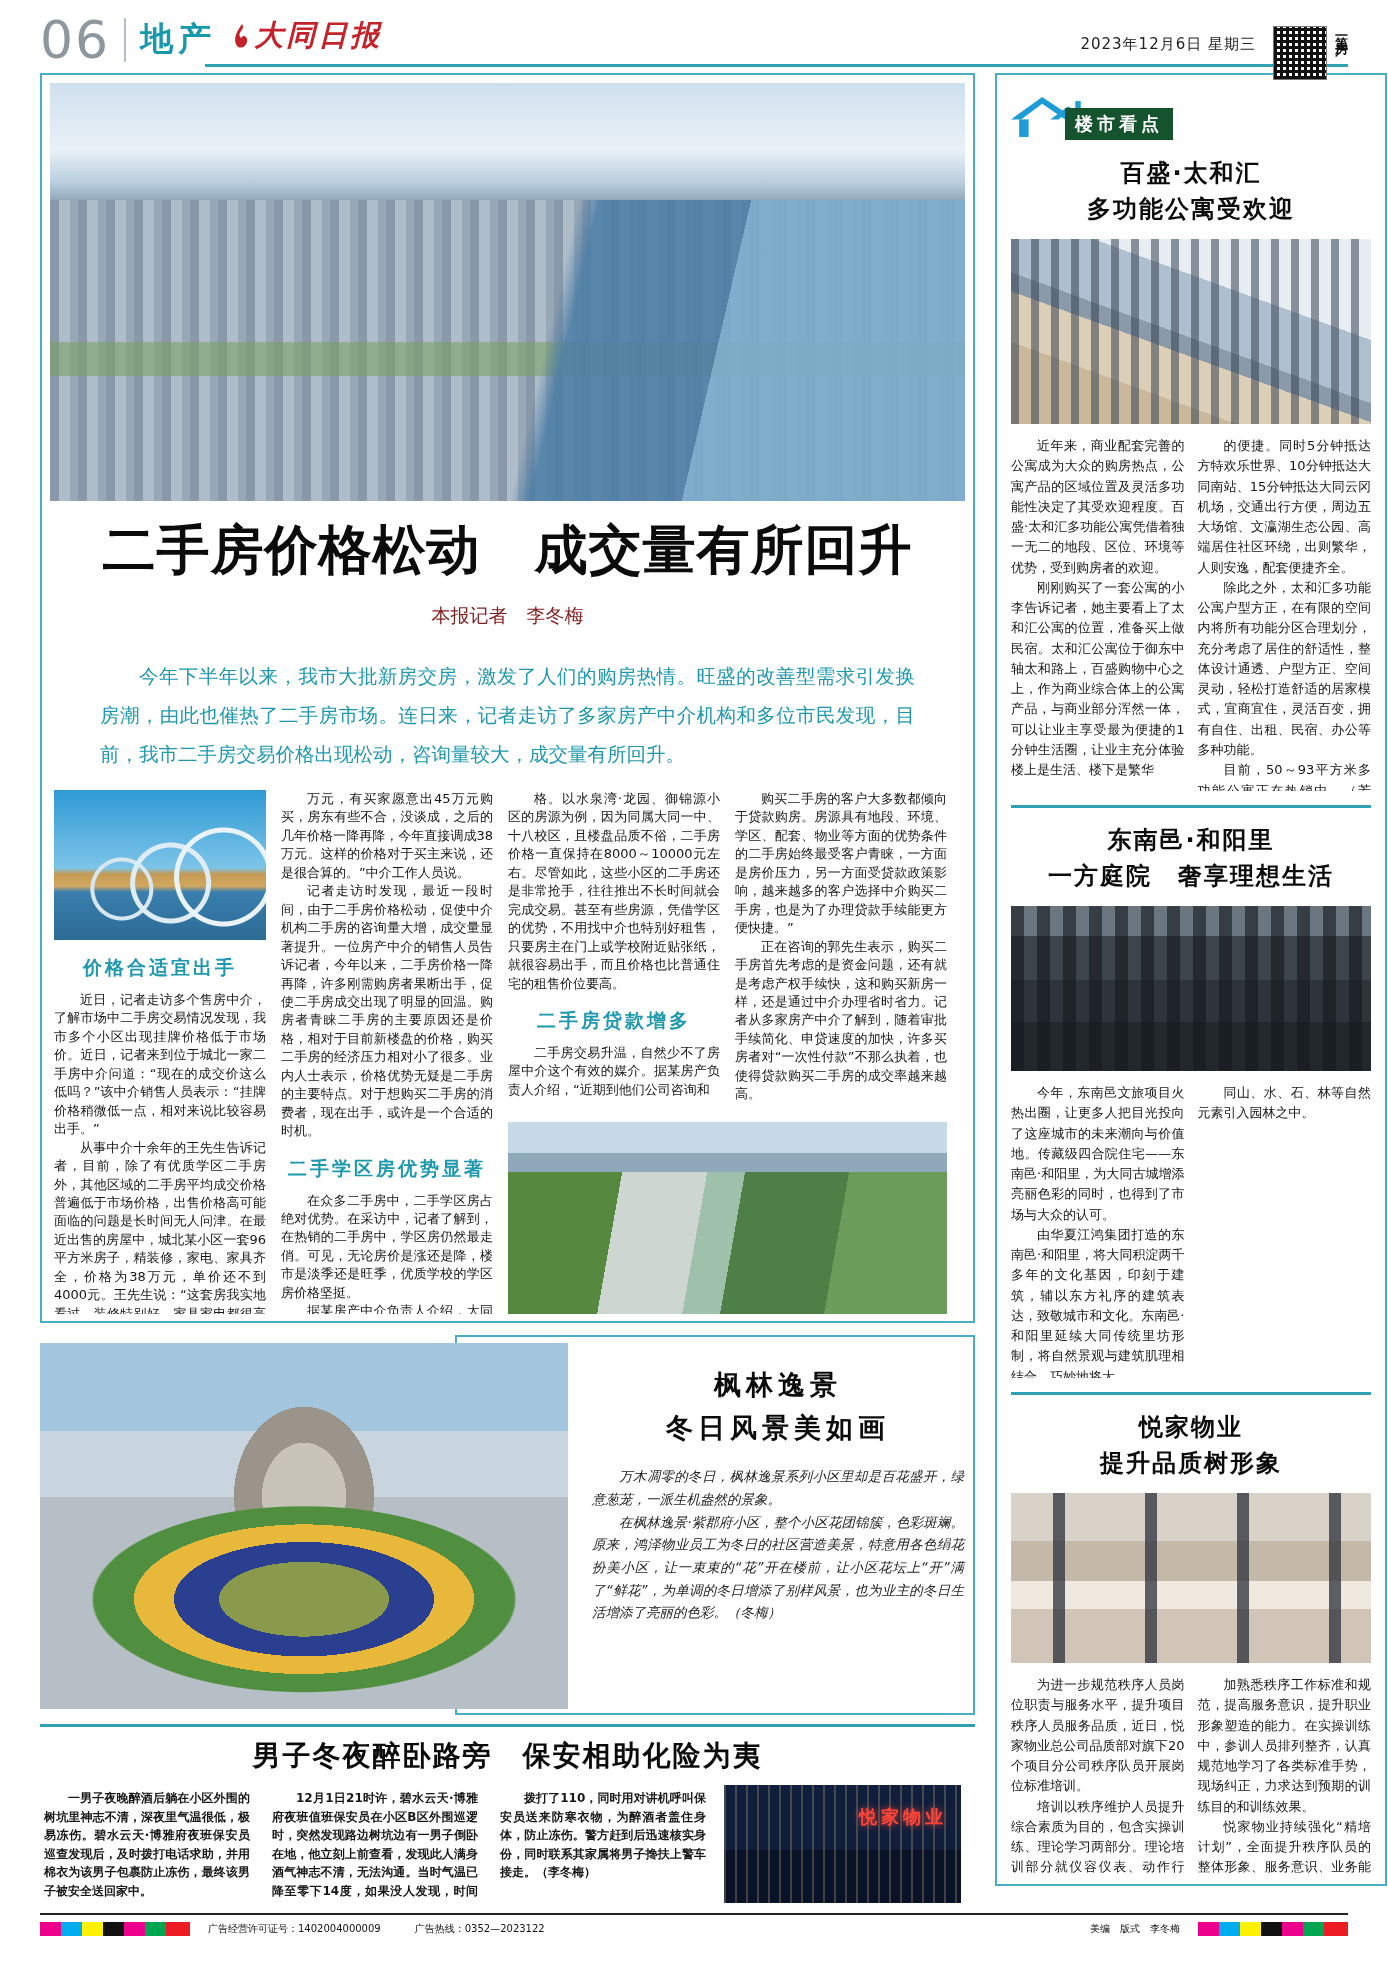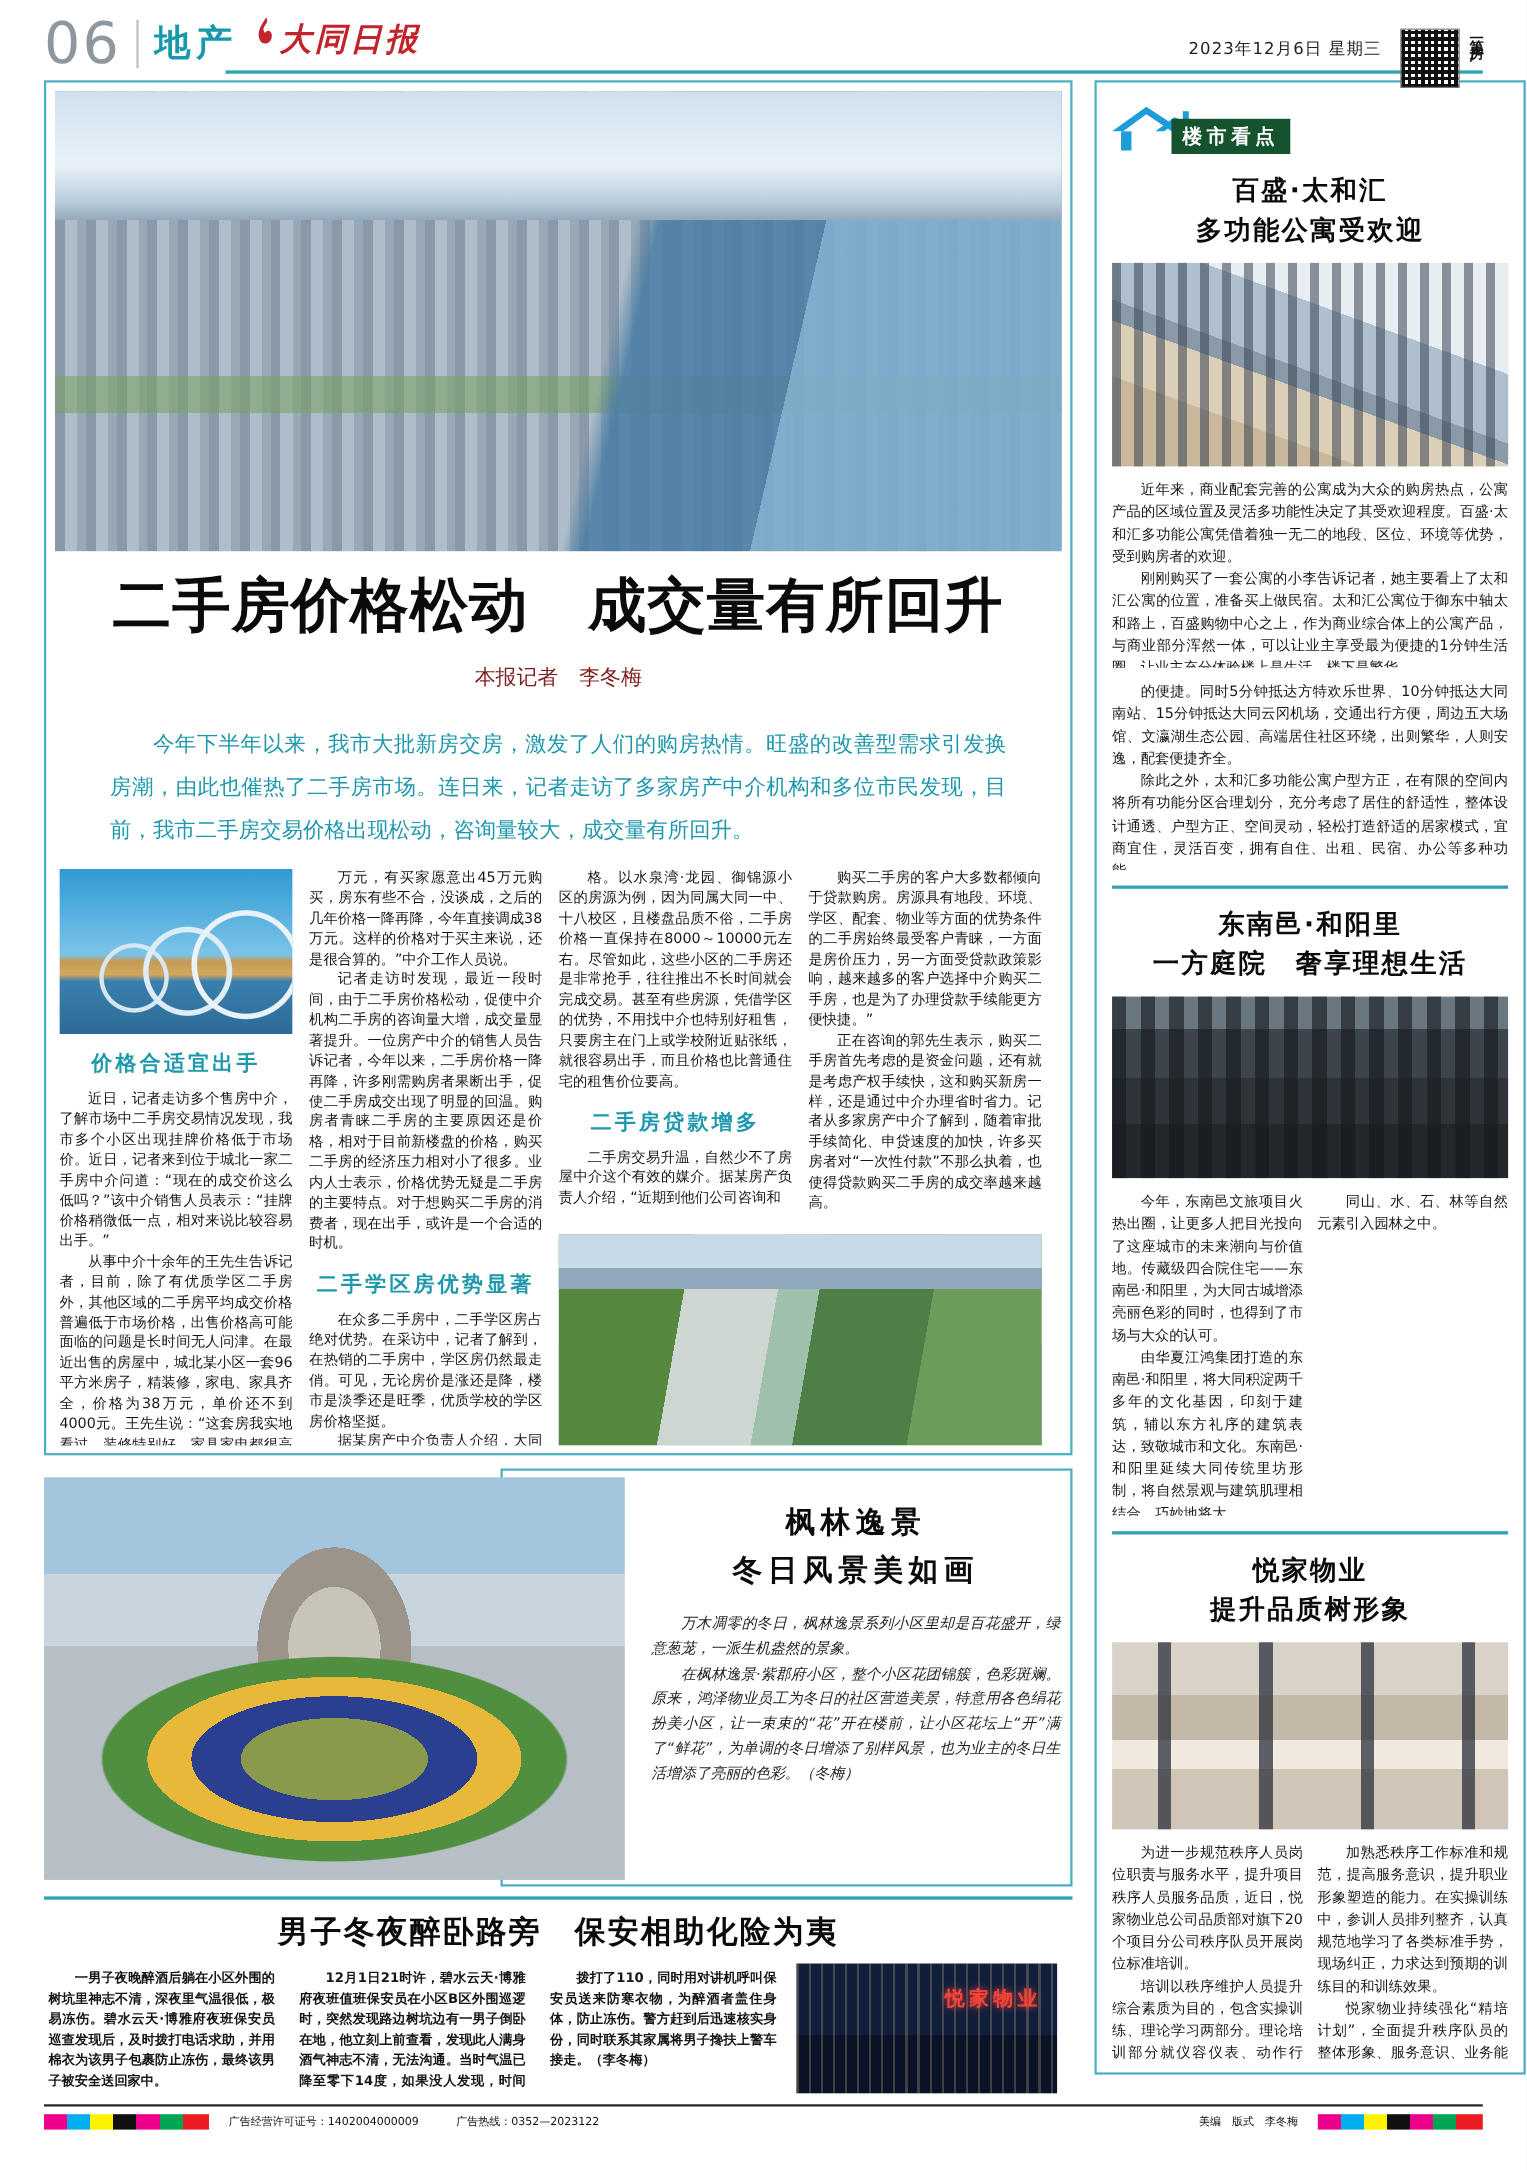--- a/index.html
+++ b/index.html
@@ -3,21 +3,21 @@
 <meta charset="utf-8">
 <style>
   html,body{margin:0;padding:0;background:#e9e9e9;}
   .page{position:relative;width:1388px;height:1973px;background:#fff;margin:0 auto;
         font-family:"DejaVu Sans","Liberation Sans",sans-serif;color:#1a1a1a;overflow:hidden;box-sizing:border-box;}
   
   .header{display:flex;align-items:flex-end;padding:24px 40px 0 40px;height:64px;box-sizing:border-box;position:relative;}
   .pagenum{font-size:52px;color:#8e979e;line-height:.9;letter-spacing:2px;}
   .hdr-div{width:2px;height:44px;background:#b8bfc4;margin:0 14px 2px 14px;}
   .section-name{font-size:33px;font-weight:bold;color:#1799ad;letter-spacing:5px;margin-bottom:2px;}
-  .masthead{display:flex;align-items:flex-start;margin:15px 0 8px 16px;}
+  .masthead{display:flex;align-items:flex-end;margin:15px 0 8px 16px;}
   .masthead-text{font-family:"DejaVu Serif","Liberation Serif",serif;font-style:italic;font-weight:bold;
                  font-size:29px;color:#c3242b;letter-spacing:3px;margin-left:2px;}
   .hdr-date{margin-left:auto;font-size:15px;color:#222;margin-bottom:10px;letter-spacing:1px;padding-right:92px;}
   .qr-wrap{position:absolute;right:38px;top:26px;display:flex;gap:5px;}
   .qr{width:52px;height:52px;border:1px solid #777;
       background-image:repeating-linear-gradient(0deg,#111 0 3px,transparent 3px 6px),
                        repeating-linear-gradient(90deg,#111 0 3px,#fff 3px 6px);}
   .qr-label{writing-mode:vertical-rl;font-size:13px;font-weight:bold;color:#111;letter-spacing:2px;}
   .hdr-rule{height:3px;background:#2fa3b5;margin:0px 40px 0 205px;}
   
@@ -91,21 +91,21 @@
       linear-gradient(200deg,#e8edf2 0 32%,#aebfcf 32% 52%,#8a9aa8 52% 58%,#dccfb8 58% 74%,#c9b89b 74% 100%);}
   .photo-courtyard{height:165px;background:
       repeating-linear-gradient(90deg,rgba(20,24,28,.6) 0 13px,rgba(0,0,0,0) 13px 26px),
       linear-gradient(180deg,#6a7680 0 18%,#3c444c 18% 45%,#2e343a 45% 70%,#23282d 70% 100%);}
   .photo-training{height:170px;background:
       repeating-linear-gradient(90deg,rgba(0,0,0,0) 0 42px,rgba(42,48,58,.75) 42px 54px,rgba(0,0,0,0) 54px 92px),
       linear-gradient(180deg,#d9d2c8 0 28%,#c4b8a8 28% 52%,#efe9df 52% 68%,#d0c5b6 68% 100%);}
   .sb-cols{display:flex;gap:13px;margin-top:12px;}
   .sb-col{flex:1;font-size:13px;line-height:1.56;text-align:justify;overflow:hidden;color:#161616;}
   .sb-col p{margin:0;text-indent:2em;}
-  .sb-cols-a1{height:355px;flex-direction:column;}
+  .sb-cols-a1{height:355px;}
   .sb-cols-a2{height:295px;}
   .sb-cols-a3{height:205px;}
   .sb-divider{height:3px;background:#2fa3b5;margin:14px 0;}
   
   .footer{margin:10px 40px 0;border-top:2px solid #222;padding-top:7px;display:flex;align-items:center;font-size:10px;color:#111;}
   .cbar{height:14px;width:150px;flex:none;
     background:linear-gradient(90deg,#ec008c 0 14%,#00aeef 14% 28%,#fff200 28% 42%,#111 42% 56%,#ec008c 56% 70%,#00a651 70% 84%,#ed1c24 84% 100%);}
   .foot-license{margin-left:18px;}
   .foot-hotline{margin-left:34px;}
   .foot-editor{margin-left:auto;margin-right:18px;}

